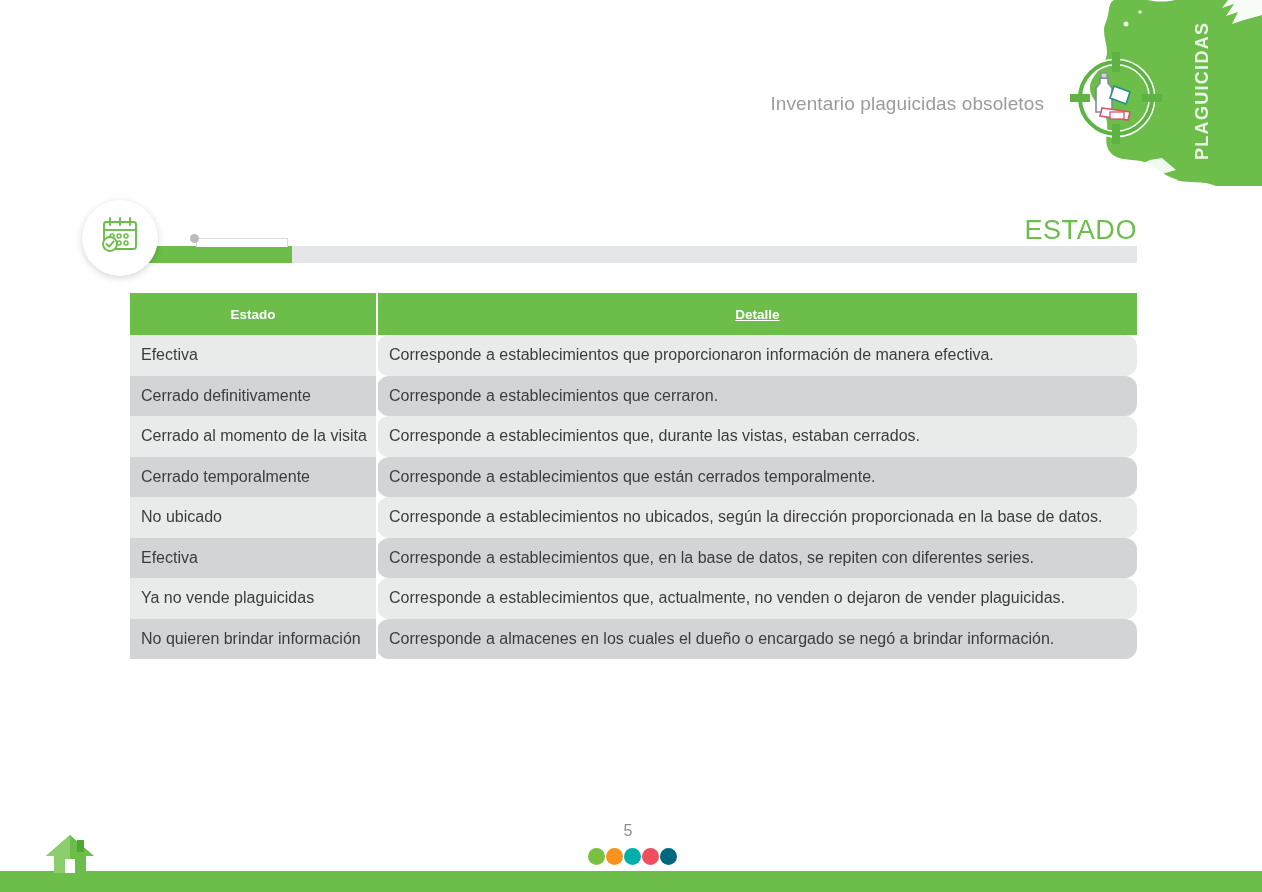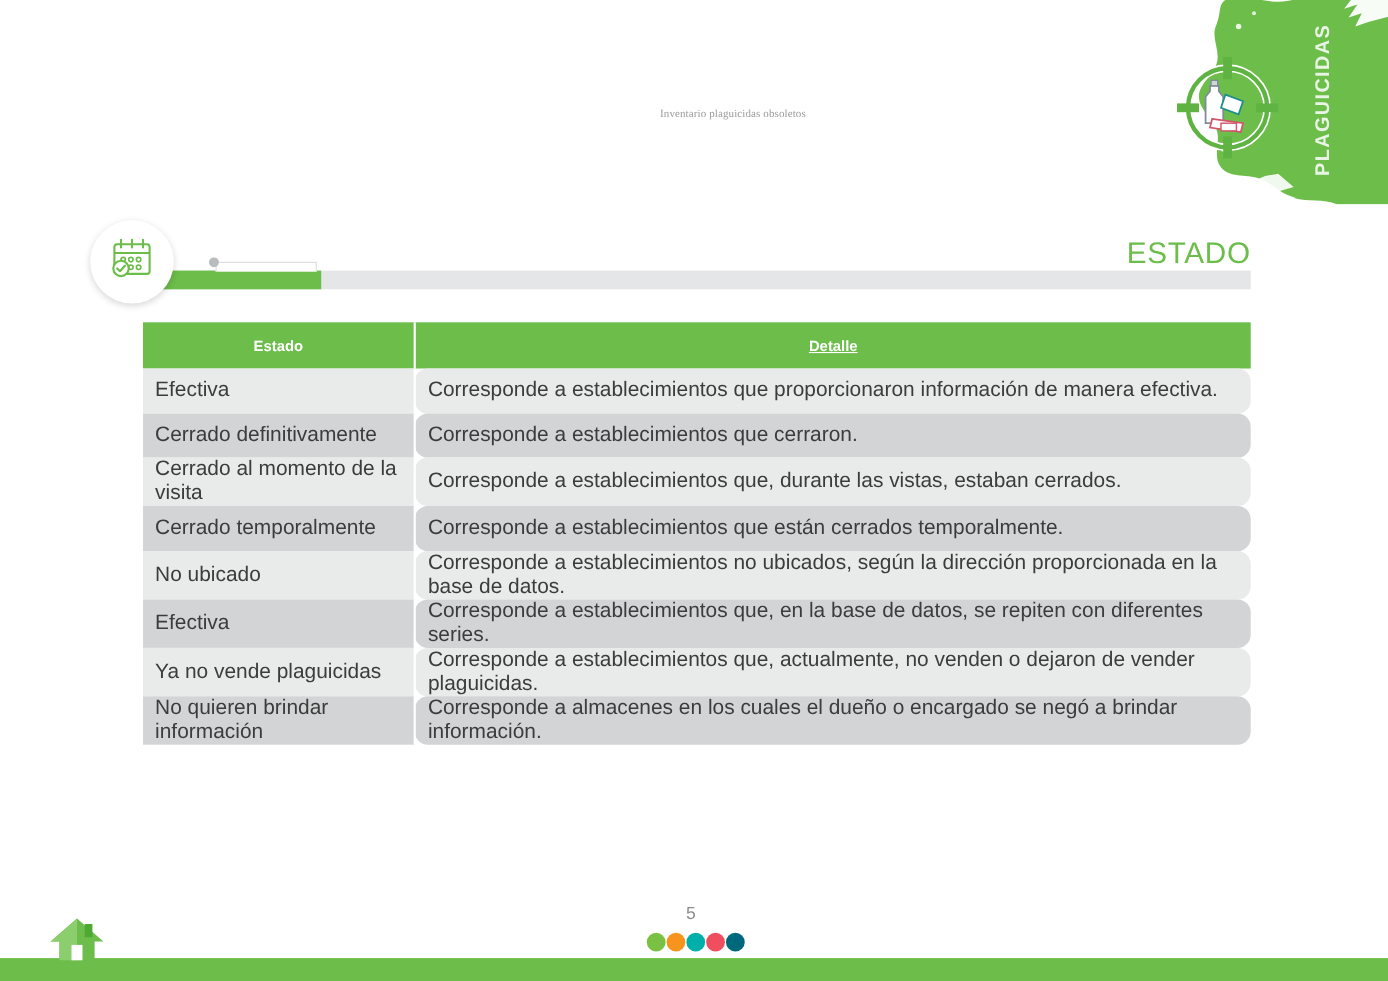--- a/index.html
+++ b/index.html
@@ -20,27 +20,26 @@
     position: absolute;
     top: 0; left: 0;
     width: 1262px;
     height: 190px;
   }
   #header-subtitle {
     position: absolute;
     top: 74px;
     left: 600px;
     width: 444px;
-    text-align: left;
+    text-align: right;
     color: #9b9b9b;
-    font-size: 10px;
+    font-size: 19px;
     line-height: 20px;
     letter-spacing: .1px;
     white-space: pre-line;
-    font-family: Liberation Serif, serif;
   }
 
   
   #brand-splash {
     position: absolute;
     top: -6px;
     left: 1066px;
     width: 200px;
     height: 192px;
     overflow: hidden;
@@ -145,21 +144,21 @@
     color: #ffffff;
     font-size: 13.5px;
     font-weight: bold;
     height: 42px;
     text-align: center;
     padding: 0;
     border-right: 2px solid #ffffff;
   }
   #estado-table th:last-child { border-right: none; text-decoration: underline; }
   #estado-table td {
-    font-size: 19px;
+    font-size: 16px;
     color: #3c3c3c;
     height: 40.5px;
     padding: 0 0 0 11px;
     border-right: 2px solid #ffffff;
     vertical-align: middle;
   }
   #estado-table td:last-child { border-right: none; border-radius: 12px; }
   #estado-table col.c-estado { width: 247px; }
   #estado-table col.c-detalle { width: 760px; }
   #estado-table tr.row-odd td  { background: #e9eaea; }

